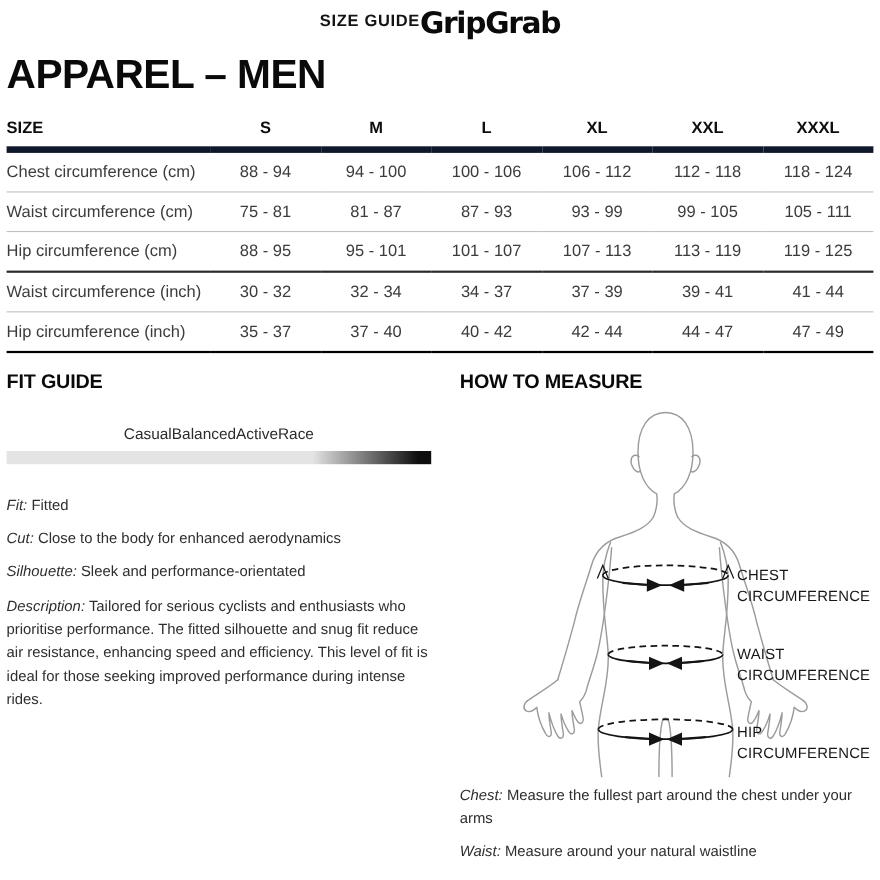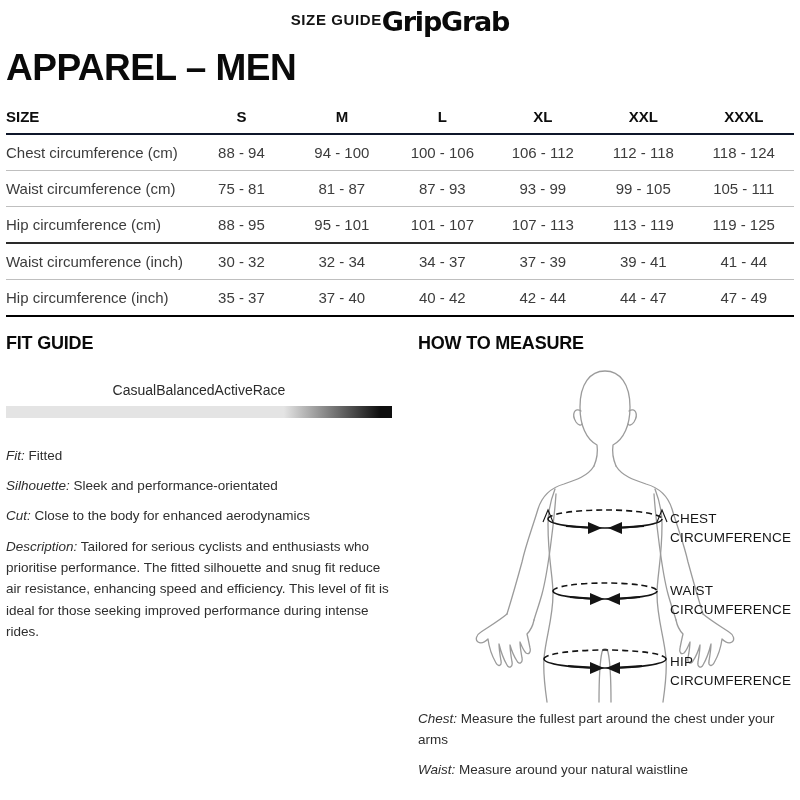--- a/index.html
+++ b/index.html
@@ -10,21 +10,21 @@
   .topbar{display:flex;justify-content:center;align-items:flex-start;height:34px;}
   .size-guide-label{font-size:15px;font-weight:600;letter-spacing:.6px;color:#141414;padding-top:3px;}
   .logo{font-family:"DejaVu Sans",sans-serif;font-size:27px;font-weight:700;letter-spacing:-1.2px;color:#0a0a0a;line-height:1;}
 
   h1.page-title{margin:7px 0 13px 0;font-size:37px;font-weight:800;letter-spacing:-.5px;color:#0a0a0a;line-height:1.05;}
 
   
   table.size-table{width:100%;border-collapse:collapse;table-layout:fixed;}
   .size-table th{font-size:15px;font-weight:700;color:#0d0d0d;padding:7px 0 8px 0;text-align:center;}
   .size-table th.label-col{text-align:left;width:23.5%;}
-  .size-table thead tr{border-bottom:2px solid #0f172a;}
+  .size-table thead tr{border-bottom:6px solid #0f172a;}
   .size-table td{font-size:15px;color:#3c3c3c;padding:9px 0;text-align:center;}
   .size-table td.row-label{text-align:left;}
   .size-table tbody tr{border-bottom:1px solid #bfbfbf;}
   .size-table tbody tr.section-end{border-bottom:2.5px solid #2a2a2a;}
   .size-table tbody tr.table-end{border-bottom:2px solid #000000;}
 
   
   .columns{display:flex;margin-top:16px;}
   .fit-col{width:386px;flex:none;}
   .measure-col{margin-left:26px;flex:1;min-width:0;}
@@ -122,22 +122,22 @@
       <h2 class="section-heading">FIT GUIDE</h2>
       <div class="scale-labels">
         <span>Casual</span>
         <span>Balanced</span>
         <span>Active</span>
         <span>Race</span>
       </div>
       <div class="scale-bar" style="background: linear-gradient(to right, rgb(228, 228, 228) 0%, rgb(228, 228, 228) 72%, rgb(14, 14, 14) 97%);"></div>
       <div class="attrs">
         <p class="attr"><span class="term"><span>Fit</span><span>:</span></span> <span>Fitted</span></p>
+        <p class="attr"><span class="term"><span>Cut</span><span>:</span></span> <span>Close to the body for enhanced aerodynamics</span></p>
         <p class="attr"><span class="term"><span>Silhouette</span><span>:</span></span> <span>Sleek and performance-orientated</span></p>
-        <p class="attr"><span class="term"><span>Cut</span><span>:</span></span> <span>Close to the body for enhanced aerodynamics</span></p>
         <p class="attr"><span class="term"><span>Description</span><span>:</span></span> <span>Tailored for serious cyclists and enthusiasts who prioritise performance. The fitted silhouette and snug fit reduce air resistance, enhancing speed and efficiency. This level of fit is ideal for those seeking improved performance during intense rides.</span></p>
       </div>
     </section>
 
     <section class="measure-col">
       <h2 class="section-heading">HOW TO MEASURE</h2>
 
       <div class="figure">
         <svg width="310" height="348" viewBox="0 0 310 348" aria-hidden="true">
           <g fill="none" stroke="#9b9b9b" stroke-width="1.3" stroke-linecap="round" stroke-linejoin="round">

